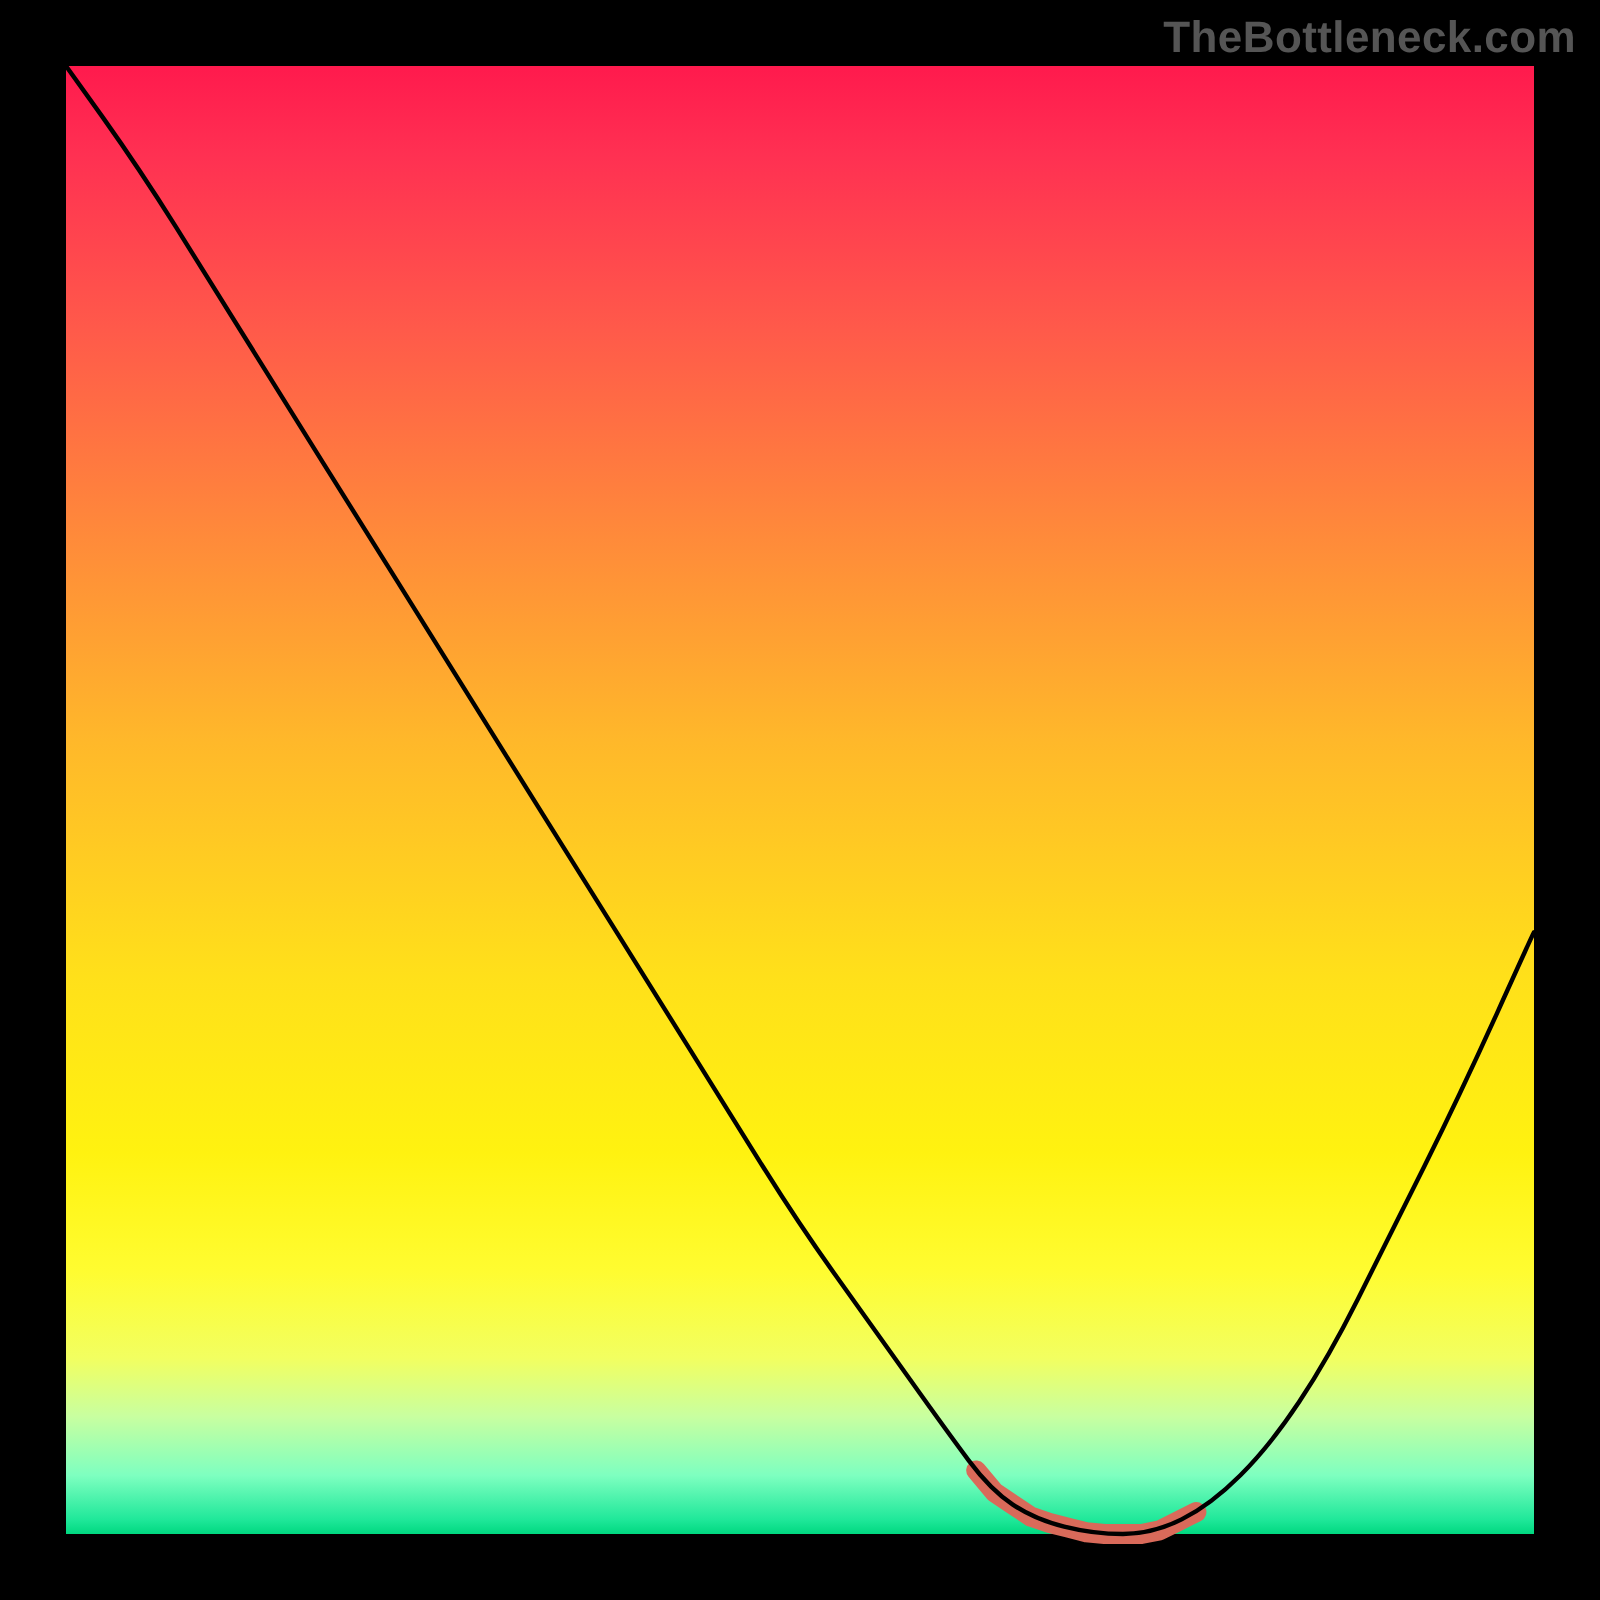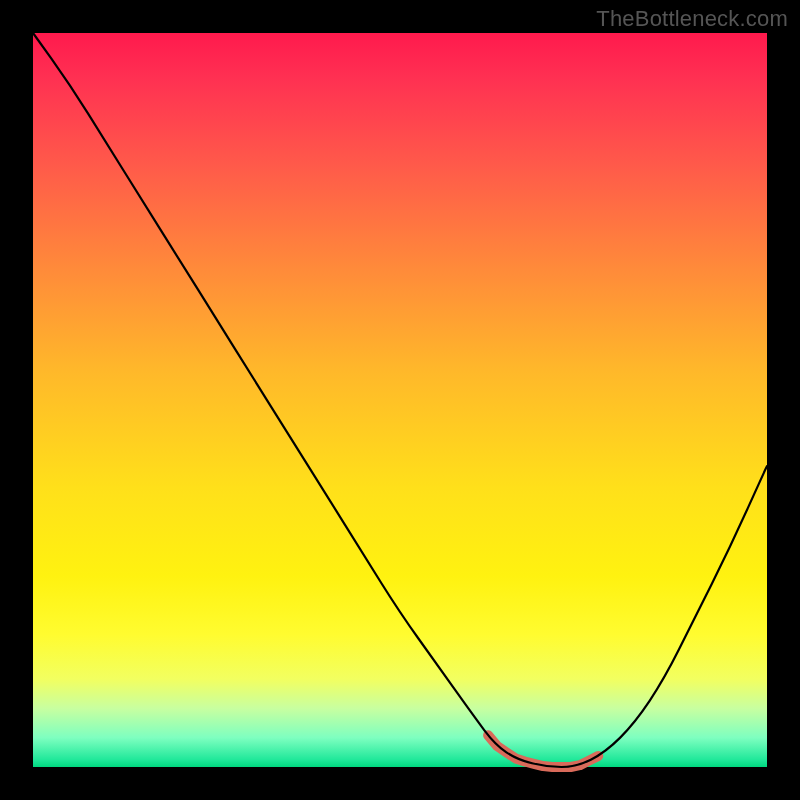--- a/index.html
+++ b/index.html
@@ -10,21 +10,21 @@
     position: relative;
     font-family: Arial, sans-serif;
     overflow: hidden;
   }
   .watermark {
     position: absolute;
     top: 6px;
     right: 12px;
     color: #555;
     font-size: 22px;
-    font-weight: 400;
+    font-weight: 700;
     z-index: 10;
     letter-spacing: 0.2px;
   }
   .plot-wrap {
     position: absolute;
     left: 33px;
     top: 33px;
     width: 734px;
     height: 734px;
   }

